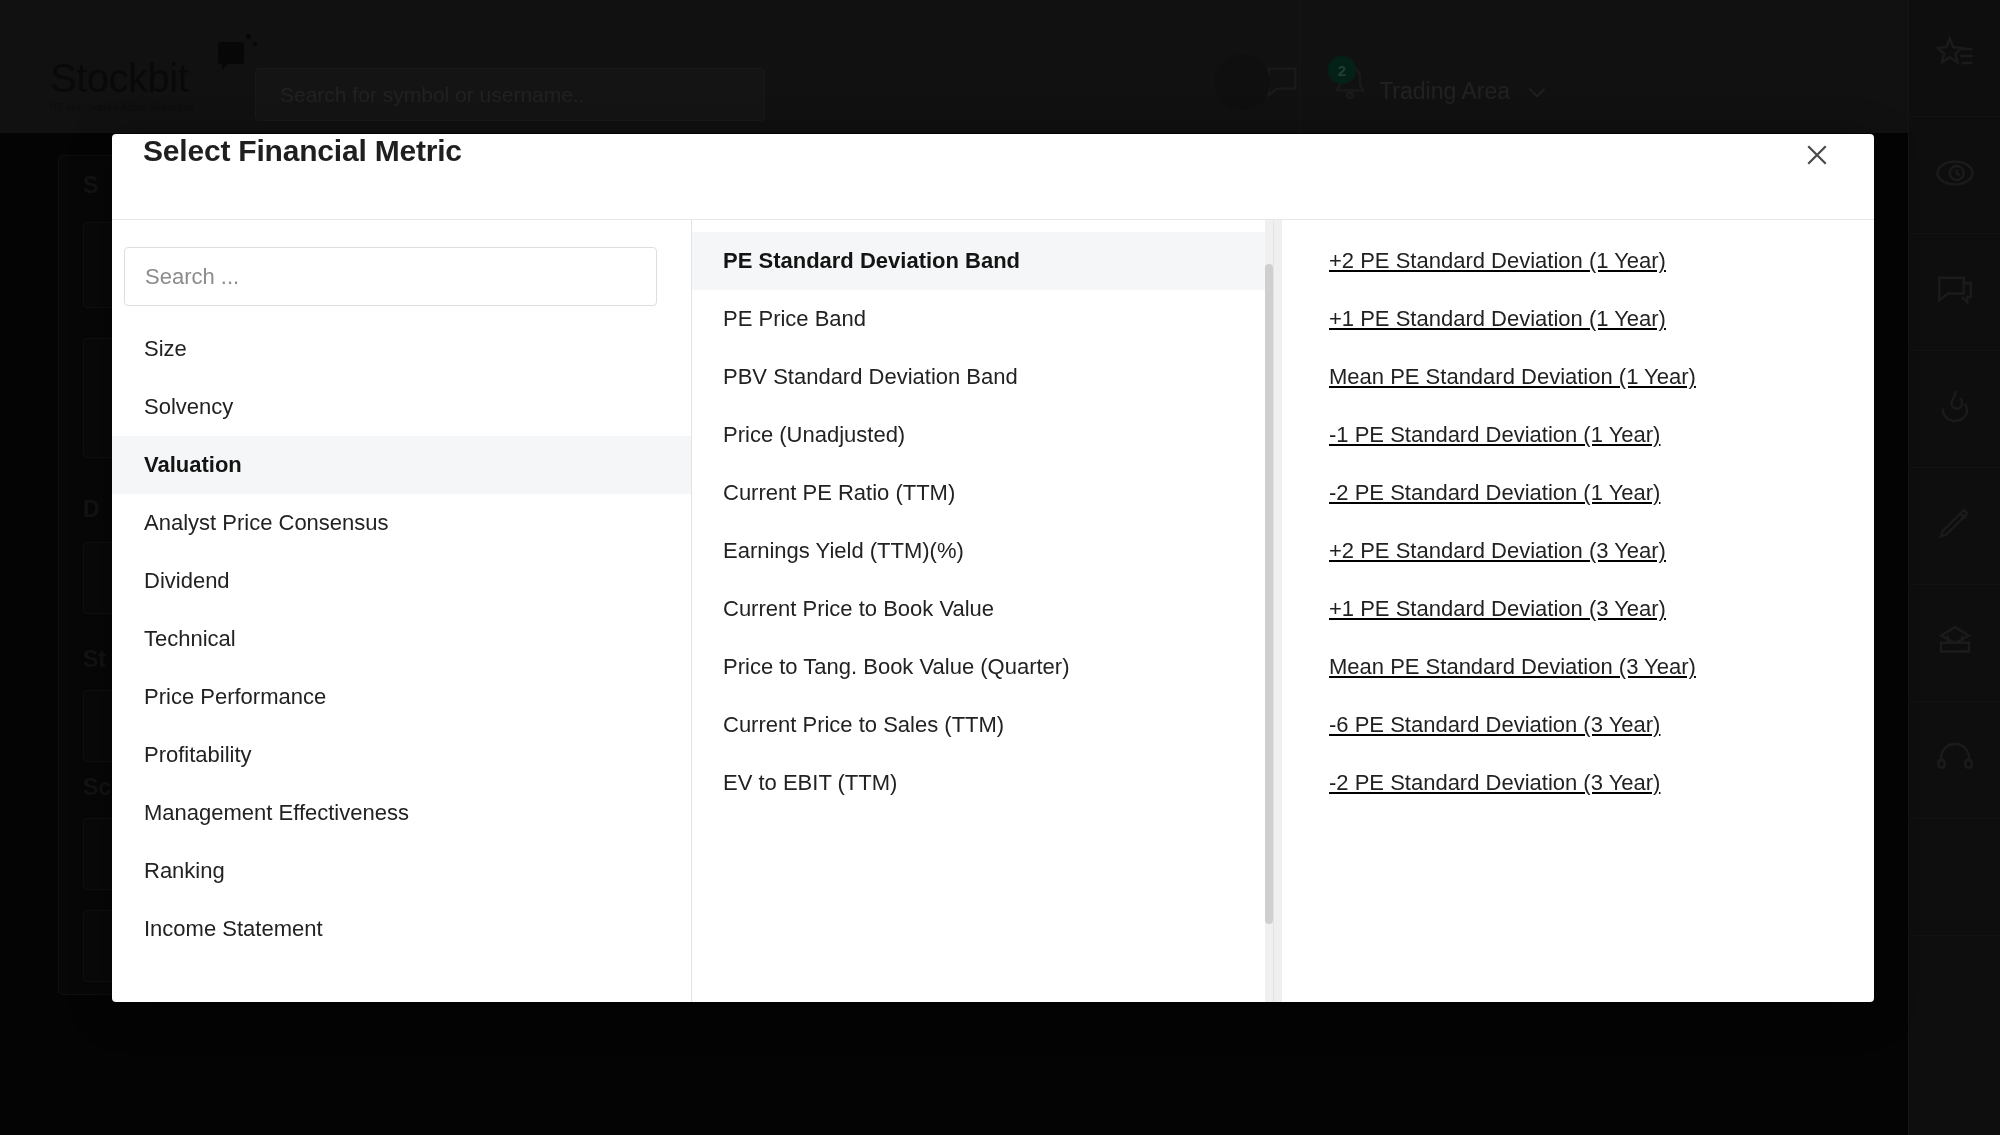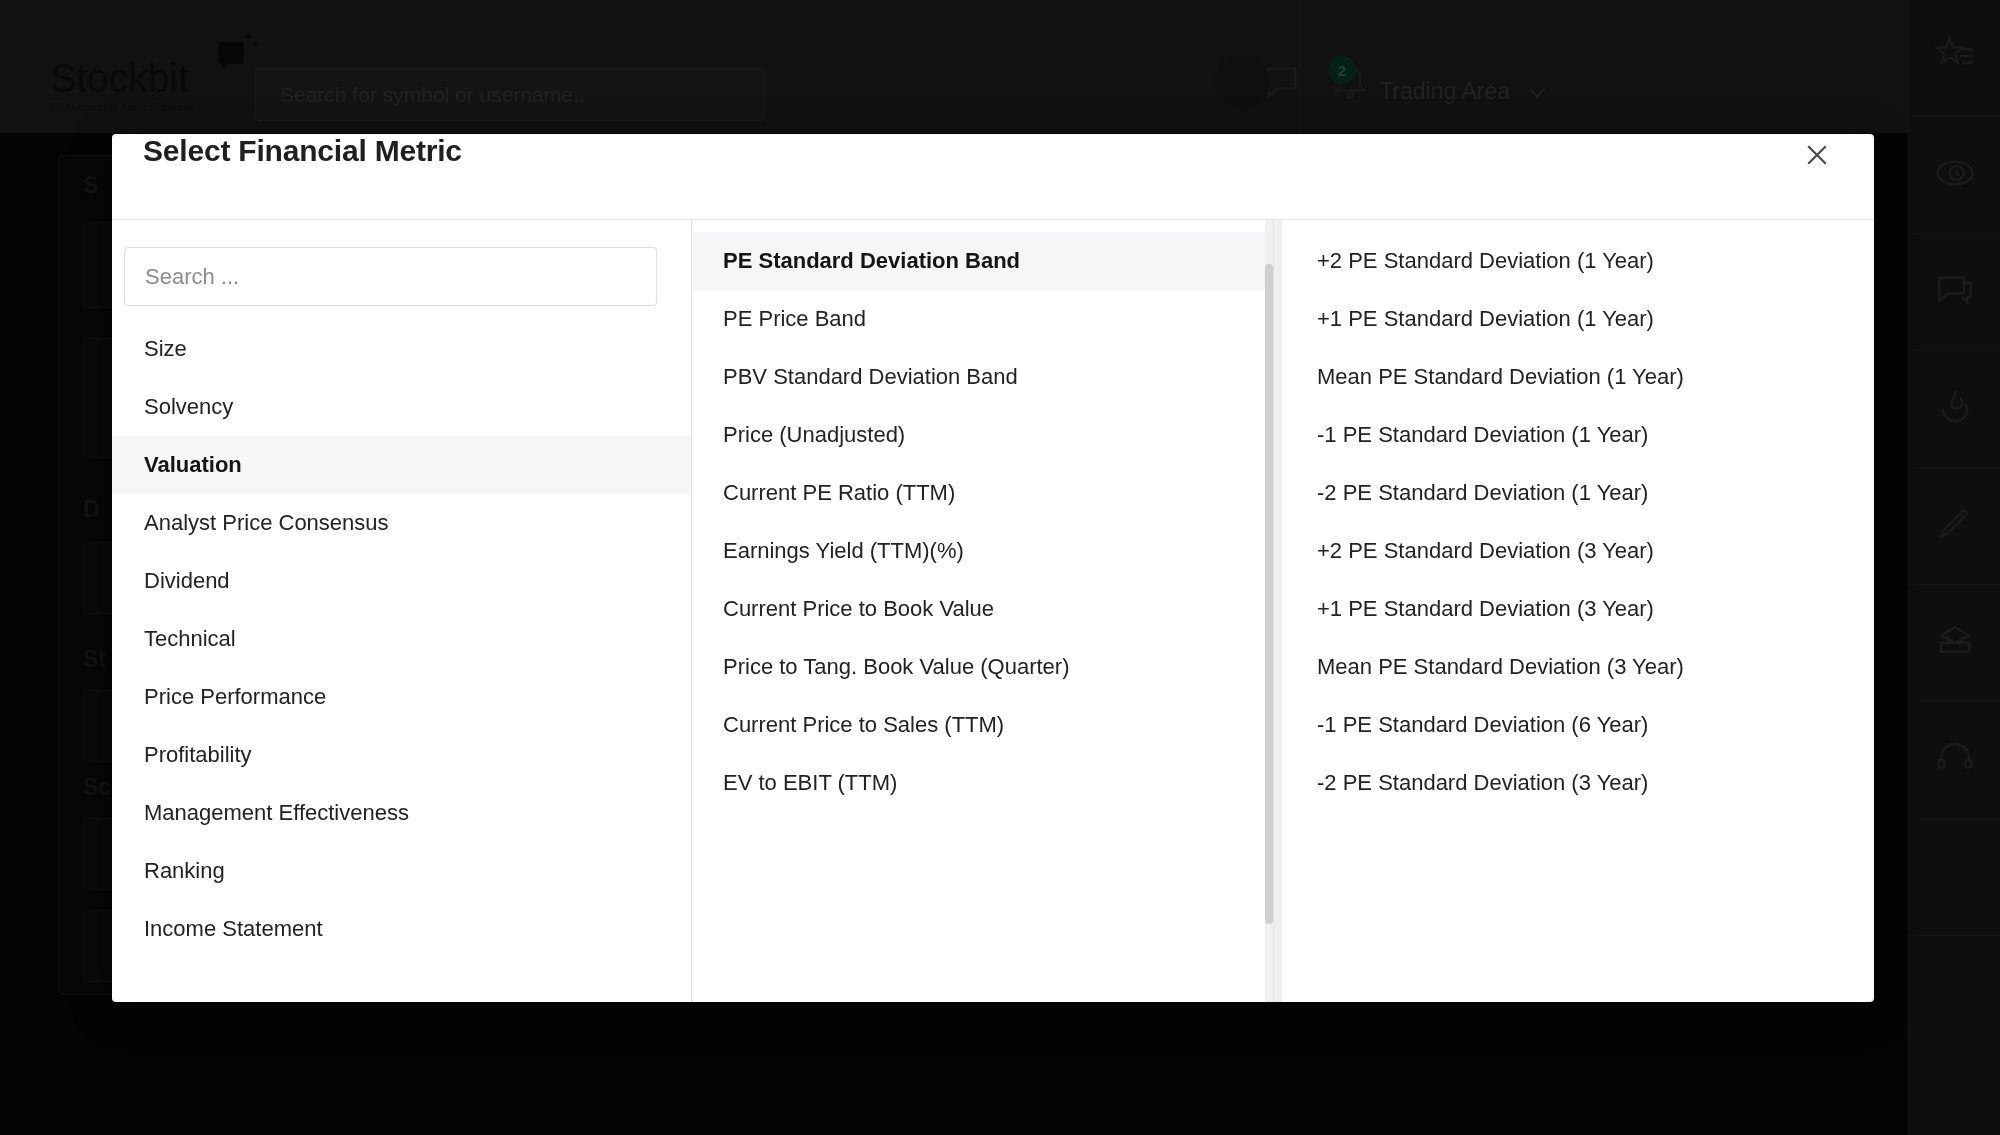--- a/index.html
+++ b/index.html
@@ -347,21 +347,21 @@
           </div>
         <div class="vscroll scroll-mid">
           <div class="thumb" style="top:44px; height:660px;"></div>
         </div>
       </div>
 
       <div class="col col-fields">
         <div class="vscroll scroll-right" style="background:#efefef;">
           <div class="thumb" style="top:0; height:0;"></div>
         </div>
-        <div id="field-list" style="padding-left:12px;">
+        <div id="field-list" style="padding-left:24px;text-decoration:underline;">
             <div class="list-item">
               <span>+2 PE Standard Deviation (1 Year)</span>
             </div>
             <div class="list-item">
               <span>+1 PE Standard Deviation (1 Year)</span>
             </div>
             <div class="list-item">
               <span>Mean PE Standard Deviation (1 Year)</span>
             </div>
             <div class="list-item">
@@ -373,21 +373,21 @@
             <div class="list-item">
               <span>+2 PE Standard Deviation (3 Year)</span>
             </div>
             <div class="list-item">
               <span>+1 PE Standard Deviation (3 Year)</span>
             </div>
             <div class="list-item">
               <span>Mean PE Standard Deviation (3 Year)</span>
             </div>
             <div class="list-item">
-              <span>-1 PE Standard Deviation (6 Year)</span>
+              <span>-6 PE Standard Deviation (3 Year)</span>
             </div>
             <div class="list-item">
               <span>-2 PE Standard Deviation (3 Year)</span>
             </div>
           </div>
       </div>
 
     </div>
   </div>
 </div>

